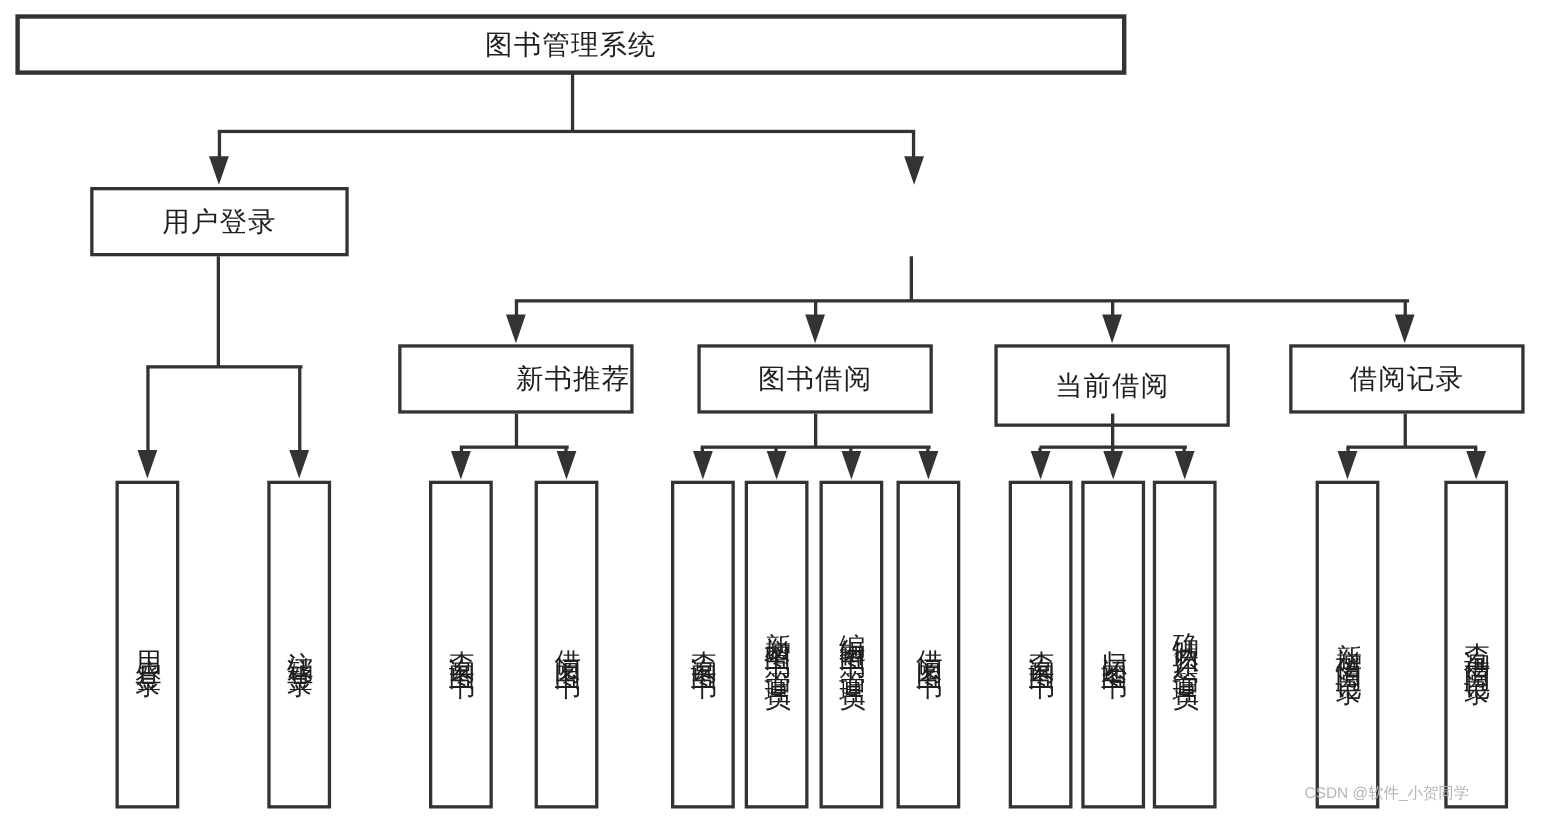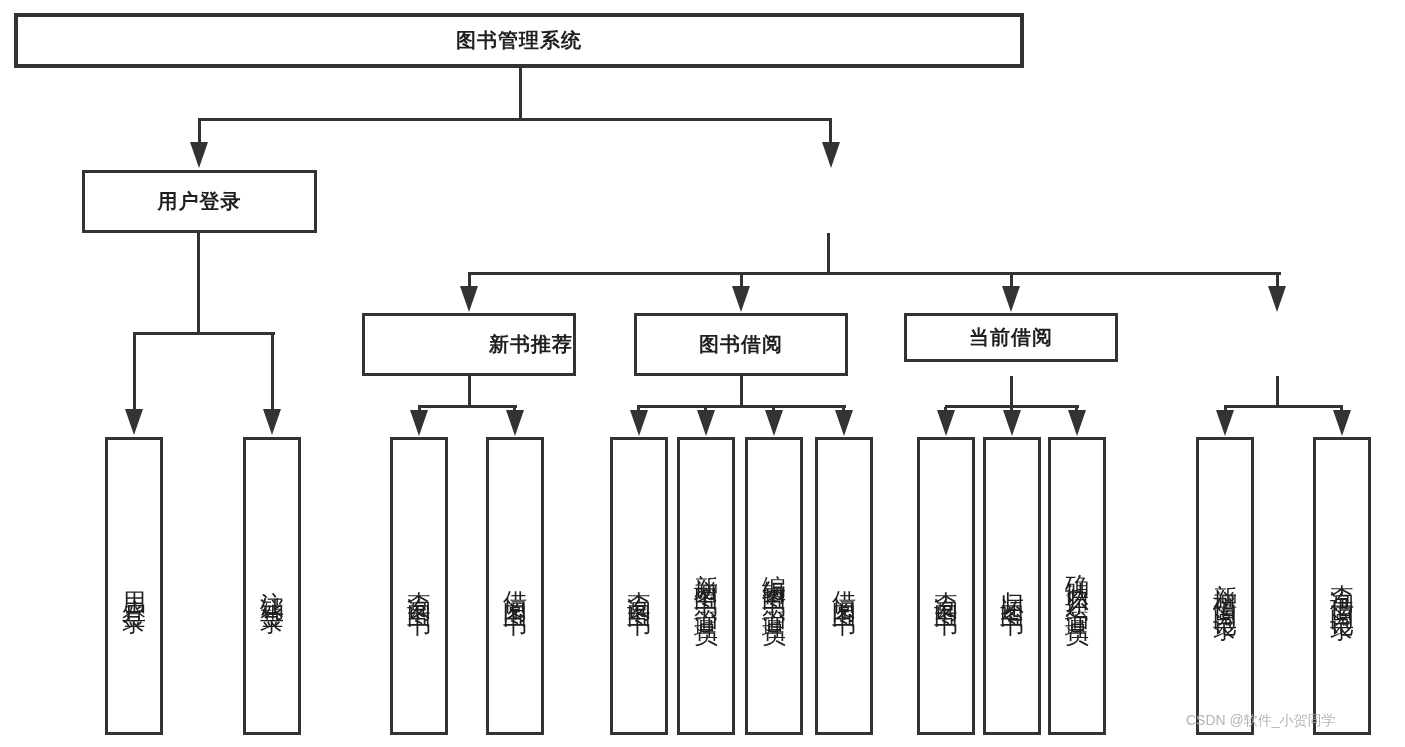--- a/index.html
+++ b/index.html
@@ -6,21 +6,21 @@
   .canvas{
     position:relative;width:1405px;height:747px;background:#ffffff;overflow:hidden;
     font-family:"Liberation Sans","DejaVu Sans",sans-serif;color:#1f1f1f;
   }
   .box{
     position:absolute;box-sizing:border-box;background:#ffffff;
     border:3px solid #333333;display:flex;align-items:center;justify-content:center;
     text-align:center;
   }
   .box.root{border-width:4px;}
-  .hlabel{font-size:20px;letter-spacing:1px;white-space:nowrap;font-weight:bold;}
+  .hlabel{font-size:25px;letter-spacing:1px;white-space:nowrap;}
   .vtext{
     writing-mode:vertical-rl;text-orientation:mixed;
     font-size:24px;line-height:1;letter-spacing:7px;white-space:nowrap;
   }
   .vline,.hline,.stem{position:absolute;background:#333333;}
   .arrow{
     position:absolute;width:0;height:0;
     border-left:9px solid transparent;border-right:9px solid transparent;
     border-top:26px solid #333333;
   }
@@ -66,22 +66,25 @@
   <div class="arrow" style="left:732px;top:286px;"></div>
   <div class="arrow" style="left:1002px;top:286px;"></div>
   <div class="arrow" style="left:1268px;top:286px;"></div>
 
   <div class="box" style="left:362px;top:313px;width:214px;height:63px;justify-content:flex-end;">
     <span class="hlabel">新书推荐</span>
   </div>
   <div class="box" style="left:634px;top:313px;width:214px;height:63px;">
     <span class="hlabel">图书借阅</span>
   </div>
-  <div class="box" style="left:904px;top:313px;width:214px;height:49px;">
+  <div class="box" style="left:904px;top:313px;width:214px;height:75px;">
     <span class="hlabel">当前借阅</span>
+  </div>
+  <div class="box" style="left:1172px;top:313px;width:214px;height:63px;">
+    <span class="hlabel">借阅记录</span>
   </div>
 
   <div class="vline" style="left:468px;top:376px;width:3px;height:31px;"></div>
   <div class="hline" style="left:418px;top:405px;width:99px;height:3px;"></div>
   <div class="stem" style="left:418px;top:407px;width:3px;height:6px;"></div>
   <div class="stem" style="left:513px;top:407px;width:3px;height:6px;"></div>
   <div class="arrow" style="left:410px;top:410px;"></div>
   <div class="arrow" style="left:506px;top:410px;"></div>
 
   <div class="vline" style="left:740px;top:376px;width:3px;height:31px;"></div>

